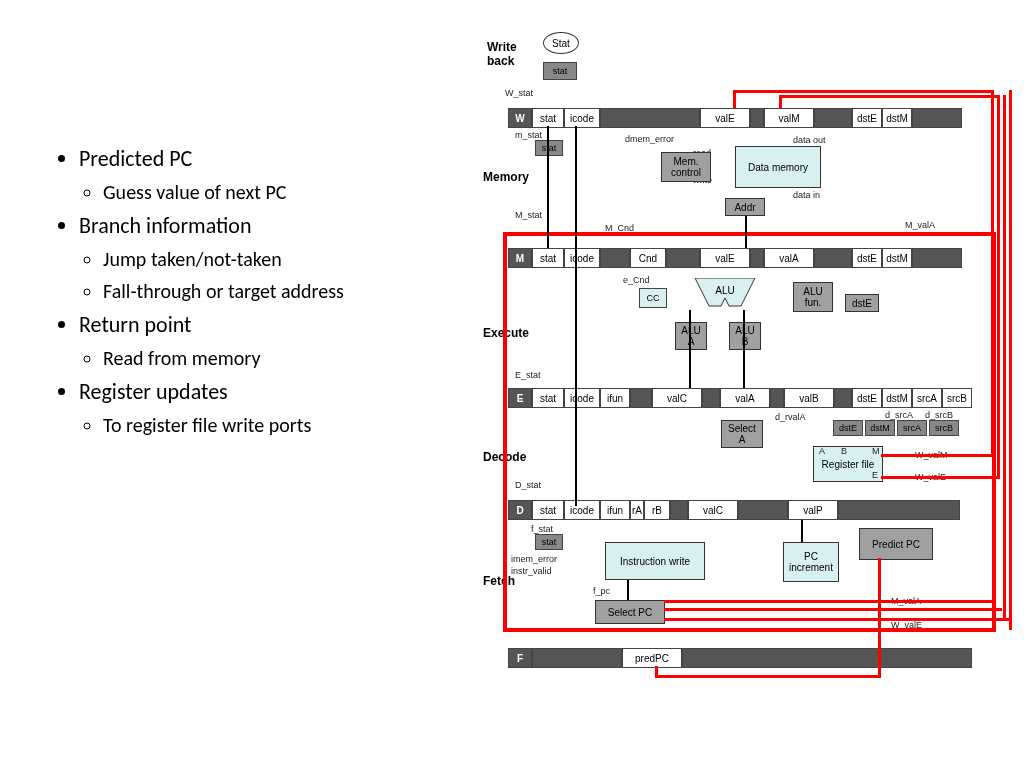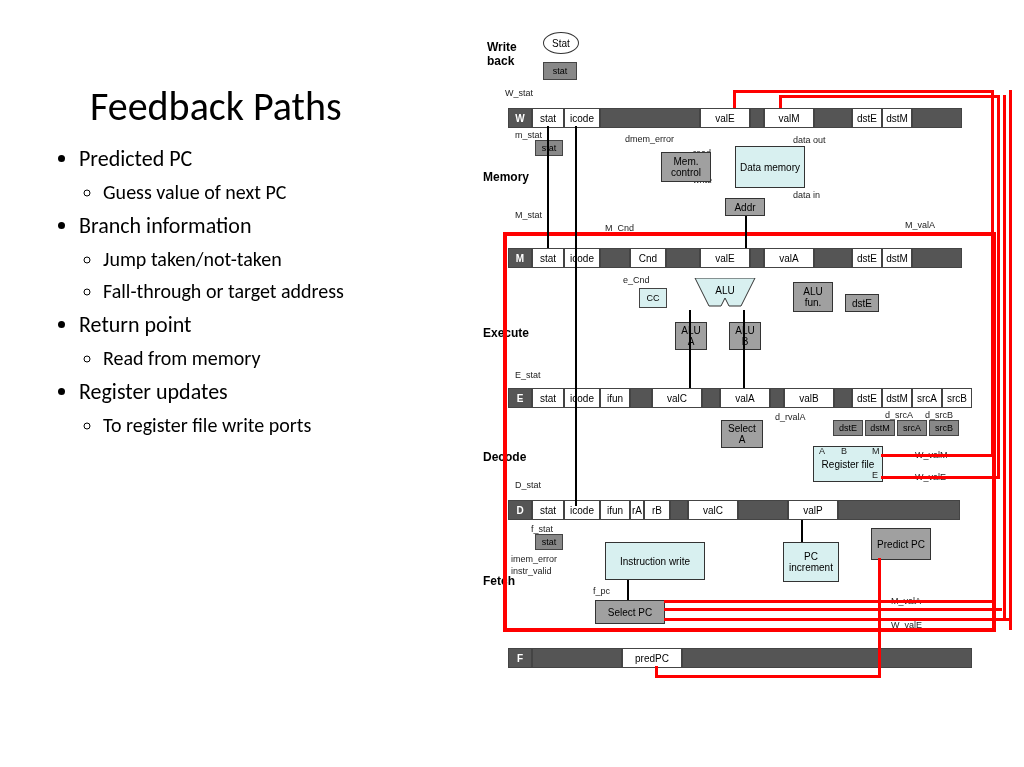--- a/index.html
+++ b/index.html
@@ -24,21 +24,20 @@
   .rline{position:absolute;background:red;pointer-events:none}
   .conn{position:absolute;background:#000}
   .stat-oval{position:absolute;border:1px solid #333;border-radius:50%;width:34px;height:20px;font-size:10px;display:flex;align-items:center;justify-content:center;background:#fff}
   .smallbox{position:absolute;border:1px solid #444;background:#888;font-size:9px;text-align:center;display:flex;align-items:center;justify-content:center;box-sizing:border-box}
   .smallbox.light{background:#d8f0f0}
 </style>
 </head>
 <body>
 
 <div class="slide">
-  <div class="title">Feedback Paths</div>
   <div class="bullets">
     <ul id="bl">
         <li>Predicted PC<ul>
             <li class="sub">Guess value of next PC</li>
           </ul></li>
         <li>Branch information<ul>
             <li class="sub">Jump taken/not-taken</li>
             <li class="sub">Fall-through or target address</li>
           </ul></li>
         <li>Return point<ul>
@@ -76,21 +75,21 @@
     <div class="smallbox" style="left:60px;top:110px;width:28px;height:16px">stat</div>
     <div class="sig-lbl" style="left:150px;top:104px">dmem_error</div>
     <div class="sig-lbl" style="left:218px;top:118px">read</div>
     <div class="sig-lbl" style="left:218px;top:145px">write</div>
     <div class="sig-lbl" style="left:318px;top:105px">data out</div>
     <div class="sig-lbl" style="left:318px;top:160px">data in</div>
 
     <div class="stage-lbl" style="left:8px;top:140px">Memory</div>
     <div class="box gray" style="left:186px;top:122px;width:50px;height:30px">Mem.
 control</div>
-    <div class="box light" style="left:260px;top:116px;width:70px;height:42px">Data
+    <div class="box light" style="left:260px;top:116px;width:86px;height:42px">Data
 memory</div>
     <div class="box gray" style="left:250px;top:168px;width:40px;height:18px">Addr</div>
     <div class="sig-lbl" style="left:40px;top:180px">M_stat</div>
     <div class="sig-lbl" style="left:130px;top:193px">M_Cnd</div>
     <div class="sig-lbl" style="left:430px;top:190px">M_valA</div>
 
     <div id="rowM" class="stage-row" style="left:33px;top:218px">
         <div class="cell hdr">M</div>
         <div class="cell" style="width: 32px;">stat</div>
         <div class="cell" style="width: 36px;">icode</div>
@@ -179,21 +178,21 @@
 
     <div class="sig-lbl" style="left:56px;top:494px">f_stat</div>
     <div class="smallbox" style="left:60px;top:504px;width:28px;height:16px">stat</div>
     <div class="sig-lbl" style="left:36px;top:524px">imem_error</div>
     <div class="sig-lbl" style="left:36px;top:536px">instr_valid</div>
 
     <div class="box light" style="left:130px;top:512px;width:100px;height:38px">Instruction
 write</div>
     <div class="box light" style="left:308px;top:512px;width:56px;height:40px">PC
 increment</div>
-    <div class="box gray" style="left:396px;top:498px;width:60px;height:32px">Predict
+    <div class="box gray" style="left:384px;top:498px;width:74px;height:32px">Predict
 PC</div>
 
     <div class="stage-lbl" style="left:8px;top:544px">Fetch</div>
     <div class="sig-lbl" style="left:118px;top:556px">f_pc</div>
     <div class="box gray" style="left:120px;top:570px;width:70px;height:24px">Select
 PC</div>
     <div class="sig-lbl" style="left:416px;top:566px">M_valA</div>
     <div class="sig-lbl" style="left:416px;top:590px">W_valE</div>
 
     <div id="rowF" class="stage-row" style="left:33px;top:618px">

